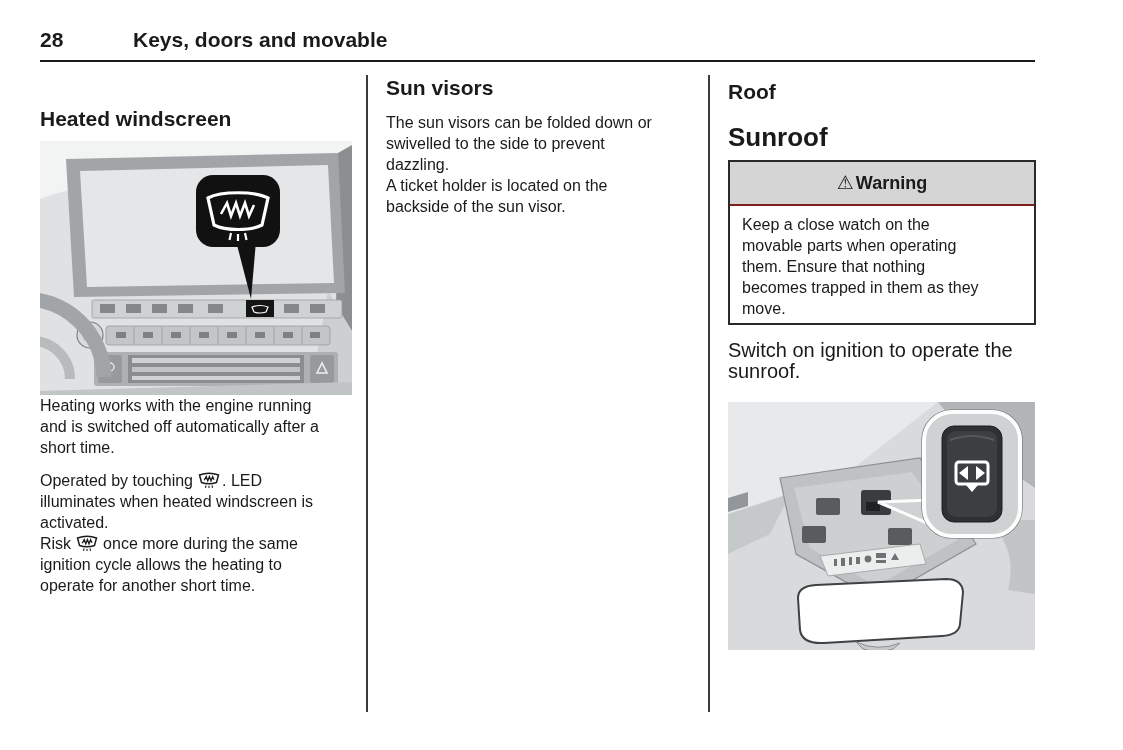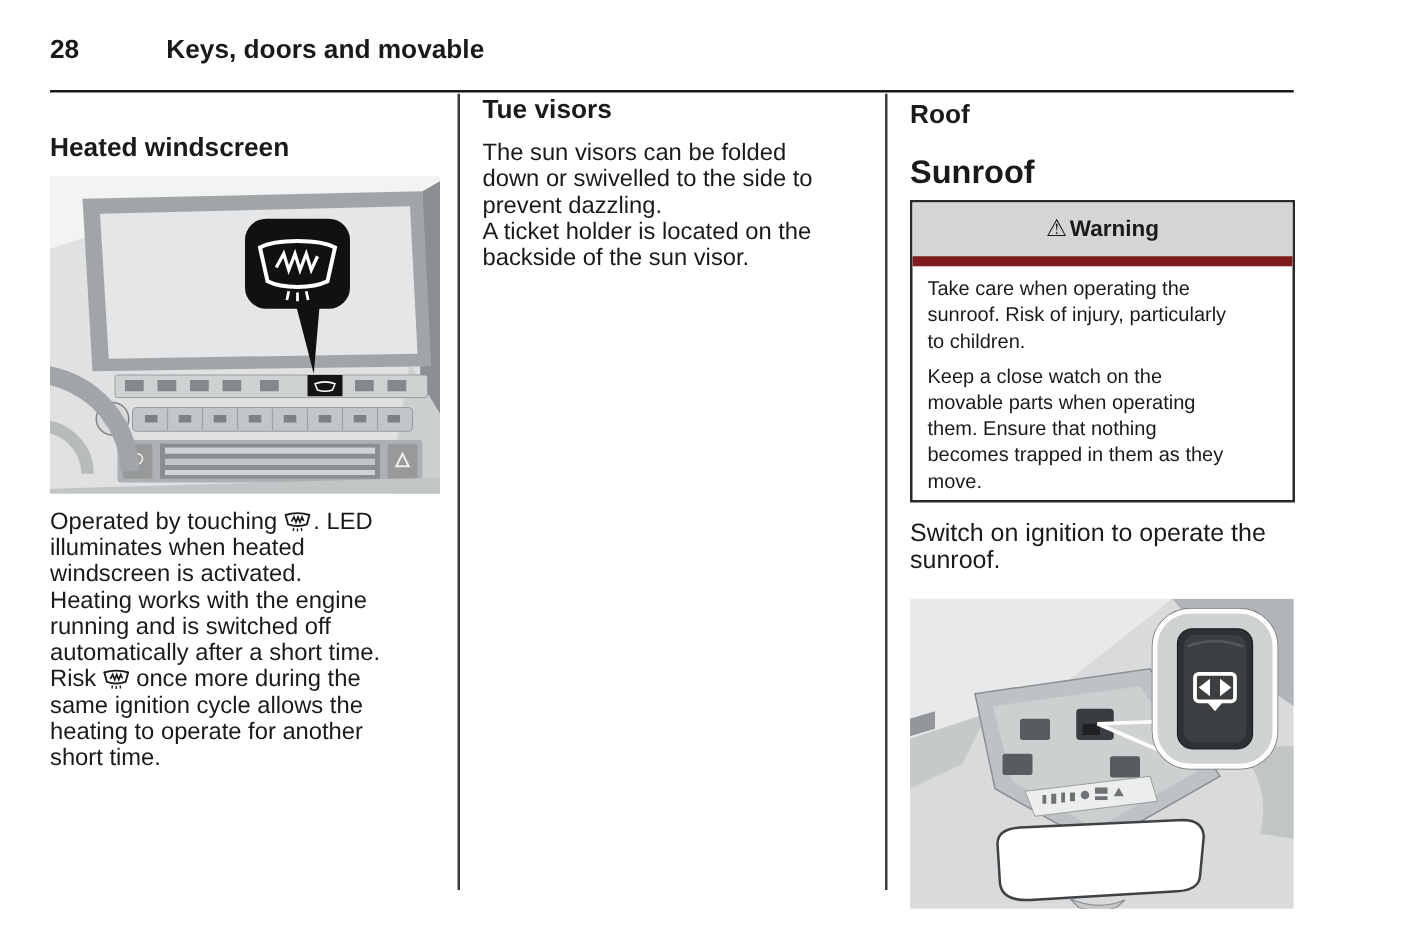--- a/index.html
+++ b/index.html
@@ -9,37 +9,37 @@
     font-family:"Liberation Sans","DejaVu Sans",sans-serif;
     color:#1a1a1a; overflow:hidden;
     -webkit-font-smoothing:antialiased;
   }
   .page { position:absolute; inset:0; }
 
   
   .page-header {
     position:absolute; left:40px; top:28px; width:995px;
     display:flex; align-items:flex-end;
-    border-bottom:2px solid #1a1a1a; padding-bottom:20px;
+    border-bottom:2px solid #1a1a1a; padding-bottom:8px;
     font-weight:bold; font-size:21px; line-height:24px;
   }
   .page-number { width:93px; }
 
   
   .col-divider { position:absolute; top:75px; height:637px; width:0; border-left:2px solid #3a3a3a; }
   .divider-1 { left:366px; }
   .divider-2 { left:708px; }
 
   
   .col { position:absolute; top:75px; }
   .col-left   { left:40px;  width:312px; }
   .col-middle { left:386px; width:285px; }
   .col-right  { left:728px; width:308px; }
 
-  p.body-text { font-size:19px; line-height:21px; margin:0; }
+  p.body-text { font-size:16px; line-height:21px; margin:0; }
   .col-left p.body-text { width:282px; }
   .gap-top { margin-top:7px; }
 
   h2.section-heading { font-size:21px; font-weight:bold; margin:0; line-height:25px; }
   h1.chapter-heading { font-size:21px; font-weight:bold; margin:0; line-height:33px; }
   h3.sub-heading     { font-size:26px; font-weight:bold; margin:16px 0 0 0; line-height:26px; }
 
   .cross-ref { font-size:16px; line-height:21px; margin:0; }
   .col-left h2.section-heading { margin-top:31px; }
 
@@ -50,21 +50,21 @@
   .col-left .first-para { margin-top:12px; }
   .col-middle .first-para { margin-top:12px; }
 
   
   .ws-icon { display:inline-block; width:24px; height:17px; vertical-align:-3px; margin:0 4px; }
   .ws-icon.tight-right { margin-right:1px; }
 
   
   .warning-box { margin-top:10px; width:308px; border:2px solid #2a2a2a; background:#ffffff; }
   .warning-head {
-    background:#d5d5d5; border-bottom:8px solid #7f1d1d;
+    background:#d5d5d5; border-bottom:2px solid #7f1d1d;
     text-align:center; font-weight:bold; font-size:18px; line-height:24px;
     padding:9px 0;
   }
   .warning-head .warn-glyph { font-weight:normal; font-size:19px; margin-right:2px; }
   .warning-body { padding:8px 40px 4px 12px; }
   .warning-body p { font-size:16px; line-height:21px; margin:0; }
   .warning-body p + p { margin-top:7px; }
 
   .note { margin-top:15px; width:292px; font-size:20px; line-height:21px; }
 </style>
@@ -151,51 +151,50 @@
         <g>
           <polygon points="196,100 216,100 211,158" fill="#111111"></polygon>
           <rect x="156" y="34" width="84" height="72" rx="17" fill="#111111"></rect>
           <path d="M168,57 C181,50 215,50 228,57 L222,84 C210,90 186,90 174,84 Z" fill="none" stroke="#ffffff" stroke-width="3.2"></path>
           <path d="M181,73 L187,62 L191,75 L196,62 L200,75 L205,62 L209,75 L214,64" fill="none" stroke="#ffffff" stroke-width="2.6"></path>
           <path d="M191,92 l-1.5,7 M198,93 l0,7 M205,92 l1.5,7" stroke="#ffffff" stroke-width="2.2"></path>
         </g>
       </svg>
     </figure>
 
+    <p class="body-text gap-top">Heating works with the engine running and is switched off automatically after a short time.</p>
+
     <p class="body-text first-para"><span>Operated by touching</span><svg class="ws-icon tight-right" viewBox="0 0 24 17">
           <path d="M2.5,3 C8,1 16,1 21.5,3 L19.5,10.5 C14.5,12.2 9.5,12.2 4.5,10.5 Z" fill="none" stroke="#1a1a1a" stroke-width="1.5"></path>
           <path d="M7.2,8.2 L9.2,4.6 L10.8,8.8 L12.4,4.6 L14,8.8 L15.6,4.6 L17,7.8" fill="none" stroke="#1a1a1a" stroke-width="1.3"></path>
           <path d="M9,13.4 l-0.5,2.4 M12,13.7 l0,2.4 M15,13.4 l0.5,2.4" stroke="#1a1a1a" stroke-width="1.1"></path>
         </svg><span>. LED illuminates when heated windscreen is activated.</span></p>
 
-    <p class="body-text gap-top">Heating works with the engine running and is switched off automatically after a short time.</p>
-
     <p class="body-text gap-top"><span>Risk</span><svg class="ws-icon" viewBox="0 0 24 17">
           <path d="M2.5,3 C8,1 16,1 21.5,3 L19.5,10.5 C14.5,12.2 9.5,12.2 4.5,10.5 Z" fill="none" stroke="#1a1a1a" stroke-width="1.5"></path>
           <path d="M7.2,8.2 L9.2,4.6 L10.8,8.8 L12.4,4.6 L14,8.8 L15.6,4.6 L17,7.8" fill="none" stroke="#1a1a1a" stroke-width="1.3"></path>
           <path d="M9,13.4 l-0.5,2.4 M12,13.7 l0,2.4 M15,13.4 l0.5,2.4" stroke="#1a1a1a" stroke-width="1.1"></path>
         </svg><span>once more during the same ignition cycle allows the heating to operate for another short time.</span></p>
   </div>
 
   <div class="col col-middle">
-    <h2 class="section-heading">Tue visors</h2>
+    <h2 class="section-heading">Sun visors</h2>
     <p class="body-text first-para">The sun visors can be folded down or swivelled to the side to prevent dazzling.</p>
     <p class="body-text gap-top">A ticket holder is located on the backside of the sun visor.</p>
   </div>
 
   <div class="col col-right">
     <h1 class="chapter-heading">Roof</h1>
     <h3 class="sub-heading">Sunroof</h3>
 
     <div class="warning-box">
       <div class="warning-head">
         <span class="warn-glyph">⚠</span><span>Warning</span>
       </div>
       <div class="warning-body">
-        <p>Take care when operating the sunroof. Risk of injury, particularly to children.</p>
         <p>Keep a close watch on the movable parts when operating them. Ensure that nothing becomes trapped in them as they move.</p>
       </div>
     </div>
 
     <p class="note">Switch on ignition to operate the sunroof.</p>
 
     <figure class="figure-console">
       <svg width="307" height="248" viewBox="0 0 307 248">
         <rect width="307" height="248" fill="#d8dadb"></rect>
 

